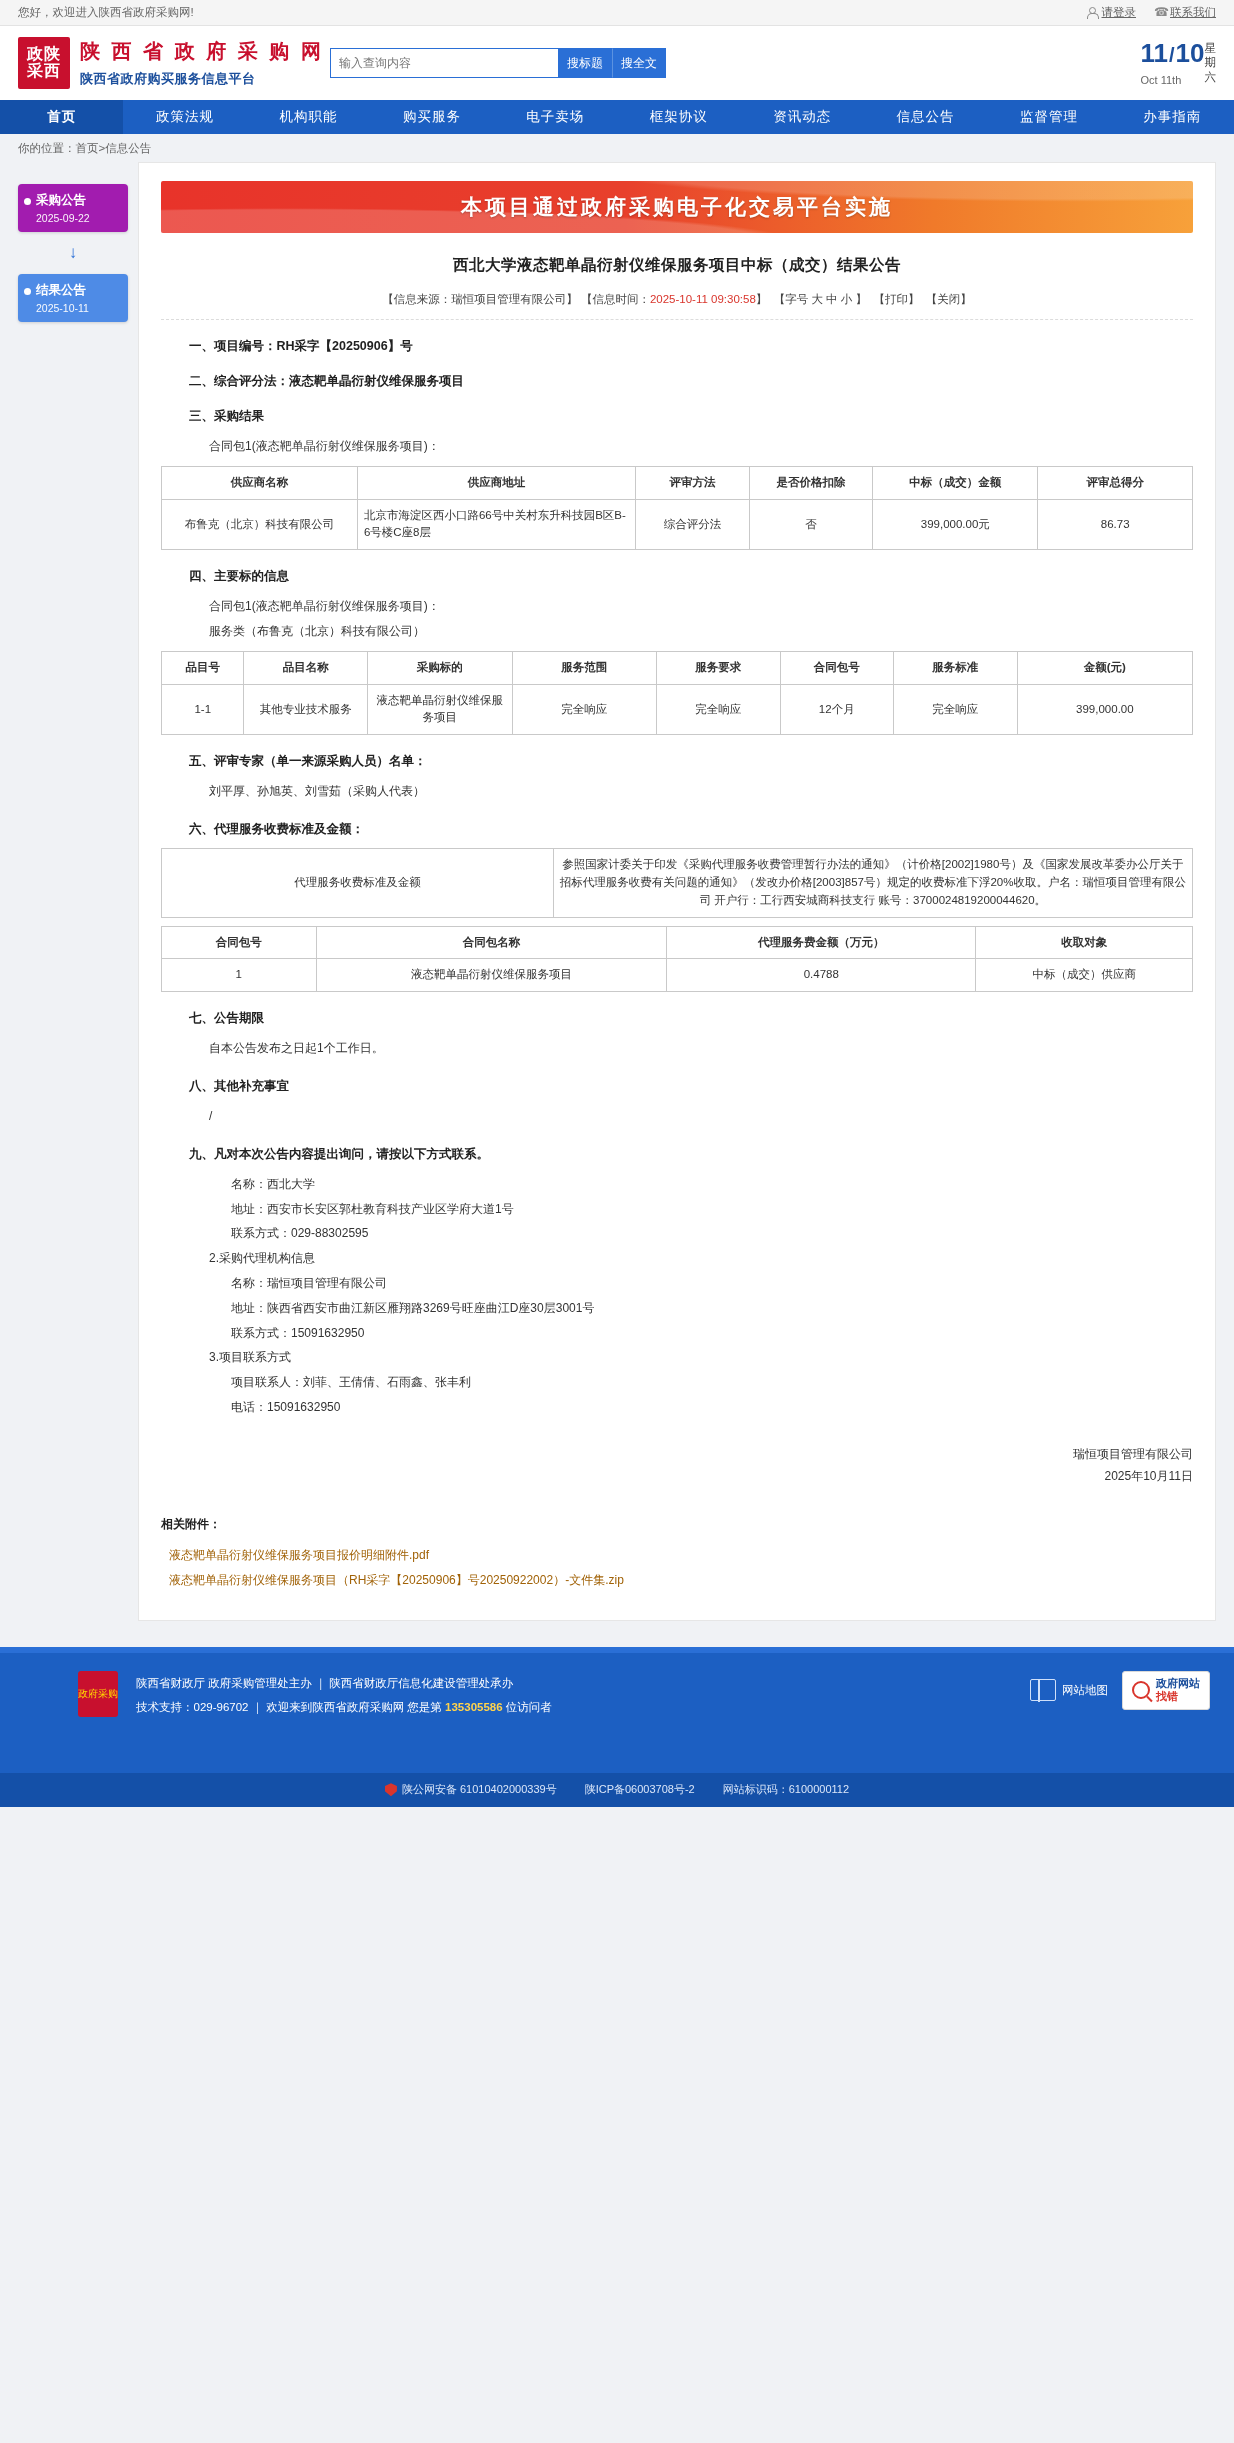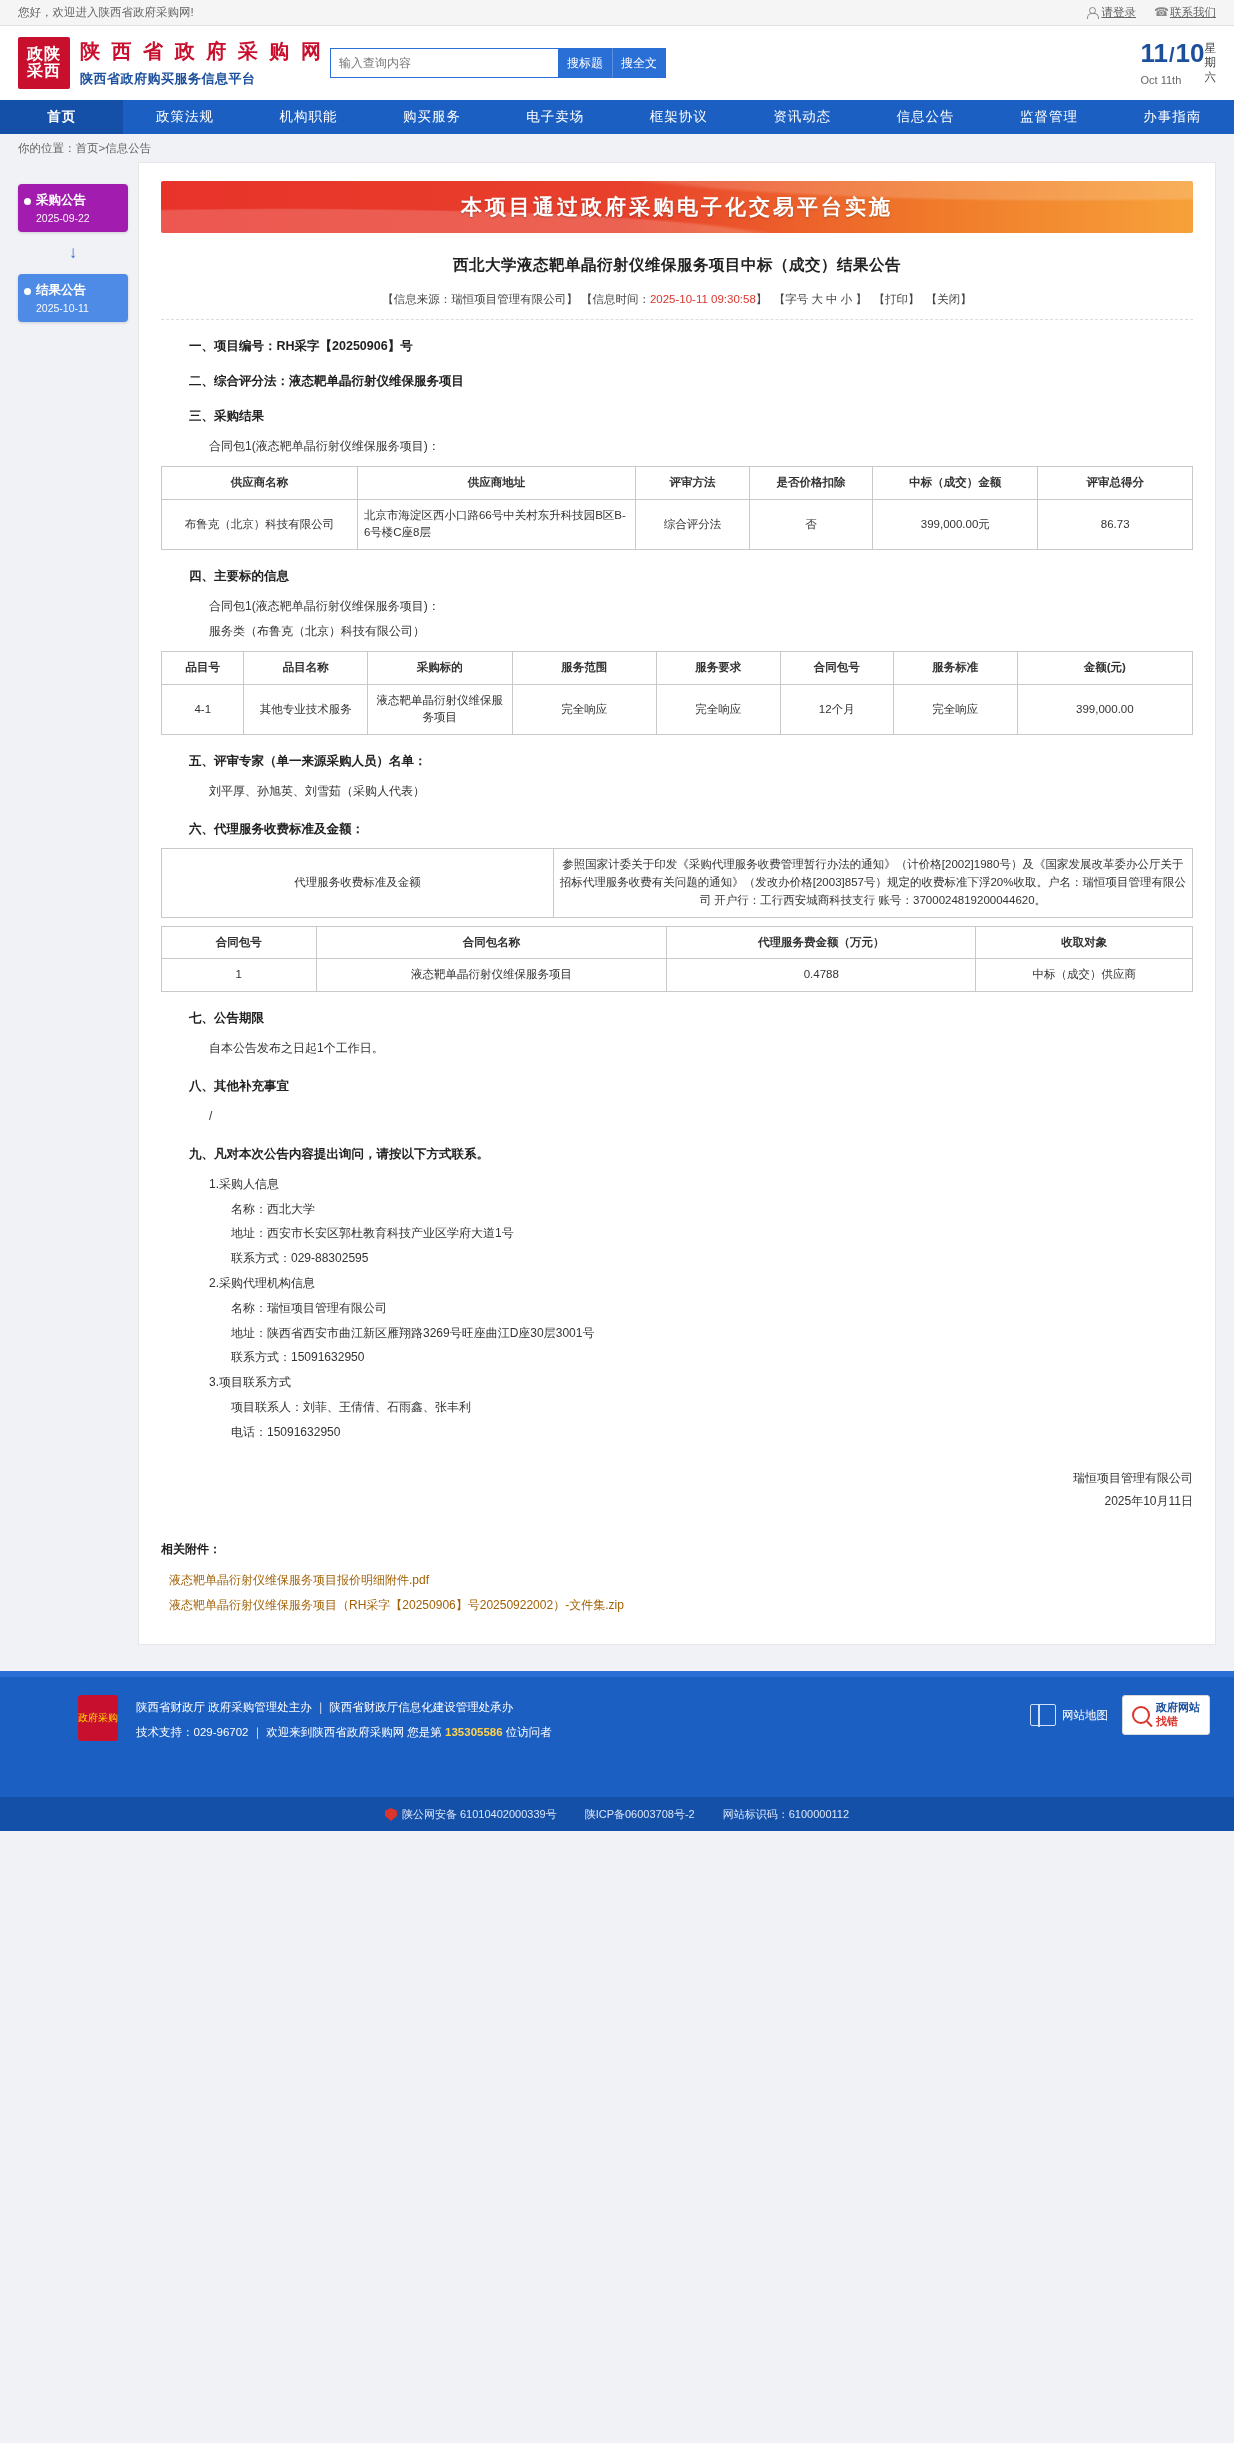--- a/index.html
+++ b/index.html
@@ -384,21 +384,21 @@
           <th style="width:14%">采购标的</th>
           <th style="width:14%">服务范围</th>
           <th style="width:12%">服务要求</th>
           <th style="width:11%">合同包号</th>
           <th style="width:12%">服务标准</th>
           <th style="width:17%">金额(元)</th>
         </tr>
       </thead>
       <tbody>
         <tr>
-          <td>4-1</td>
+          <td>1-1</td>
           <td>其他专业技术服务</td>
           <td>液态靶单晶衍射仪维保服务项目</td>
           <td>完全响应</td>
           <td>完全响应</td>
           <td>12个月</td>
           <td>完全响应</td>
           <td>399,000.00</td>
         </tr>
       </tbody>
     </table>
@@ -437,21 +437,20 @@
     </table>
 
     <div class="sec-h ind1">七、公告期限</div>
     <div class="p ind2">自本公告发布之日起1个工作日。</div>
 
     <div class="sec-h ind1">八、其他补充事宜</div>
     <div class="p ind2">/</div>
 
     <div class="sec-h ind1">九、凡对本次公告内容提出询问，请按以下方式联系。</div>
 
-    <div class="p ind2">1.采购人信息</div>
     <div class="p ind3">名称：西北大学</div>
     <div class="p ind3">地址：西安市长安区郭杜教育科技产业区学府大道1号</div>
     <div class="p ind3">联系方式：029-88302595</div>
 
     <div class="p ind2">2.采购代理机构信息</div>
     <div class="p ind3">名称：瑞恒项目管理有限公司</div>
     <div class="p ind3">地址：陕西省西安市曲江新区雁翔路3269号旺座曲江D座30层3001号</div>
     <div class="p ind3">联系方式：15091632950</div>
 
     <div class="p ind2">3.项目联系方式</div>

